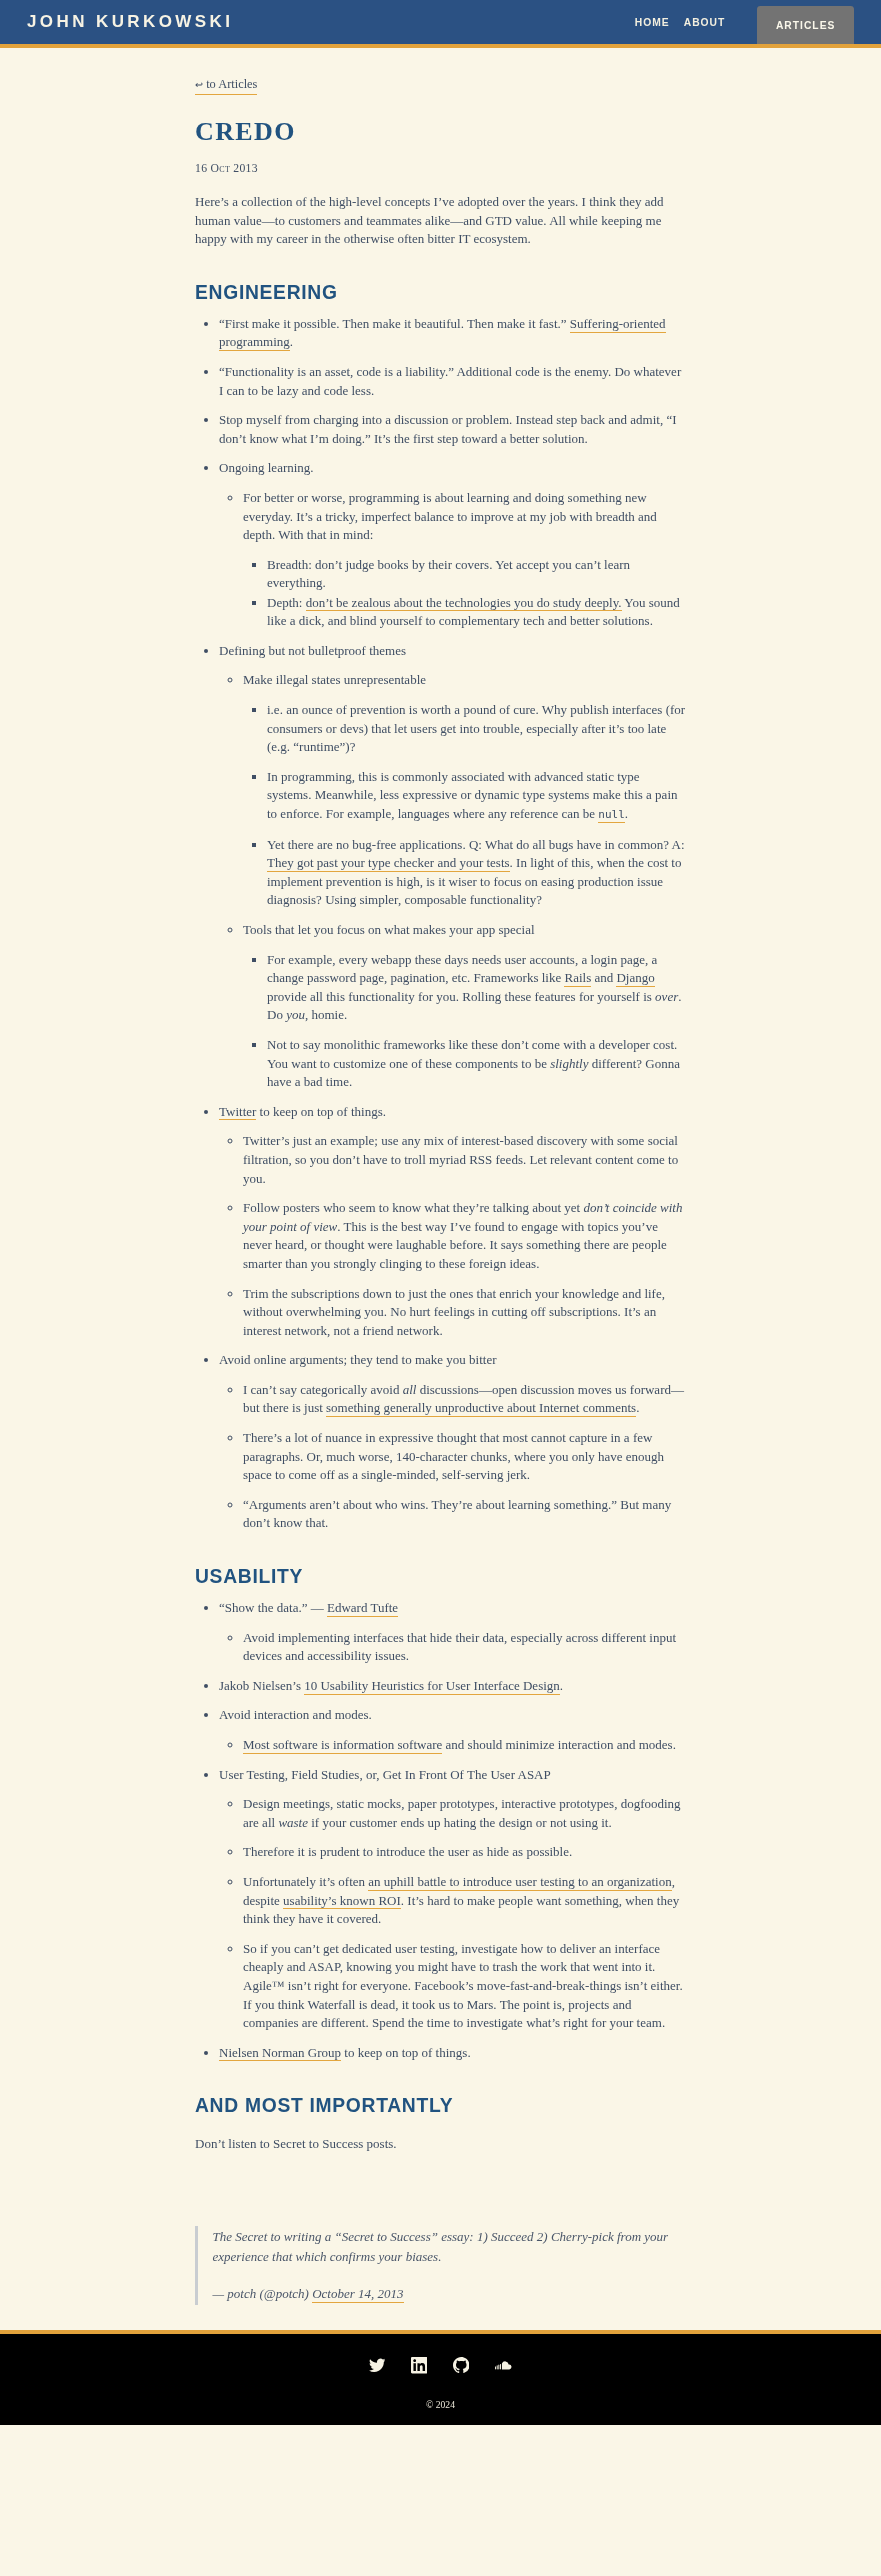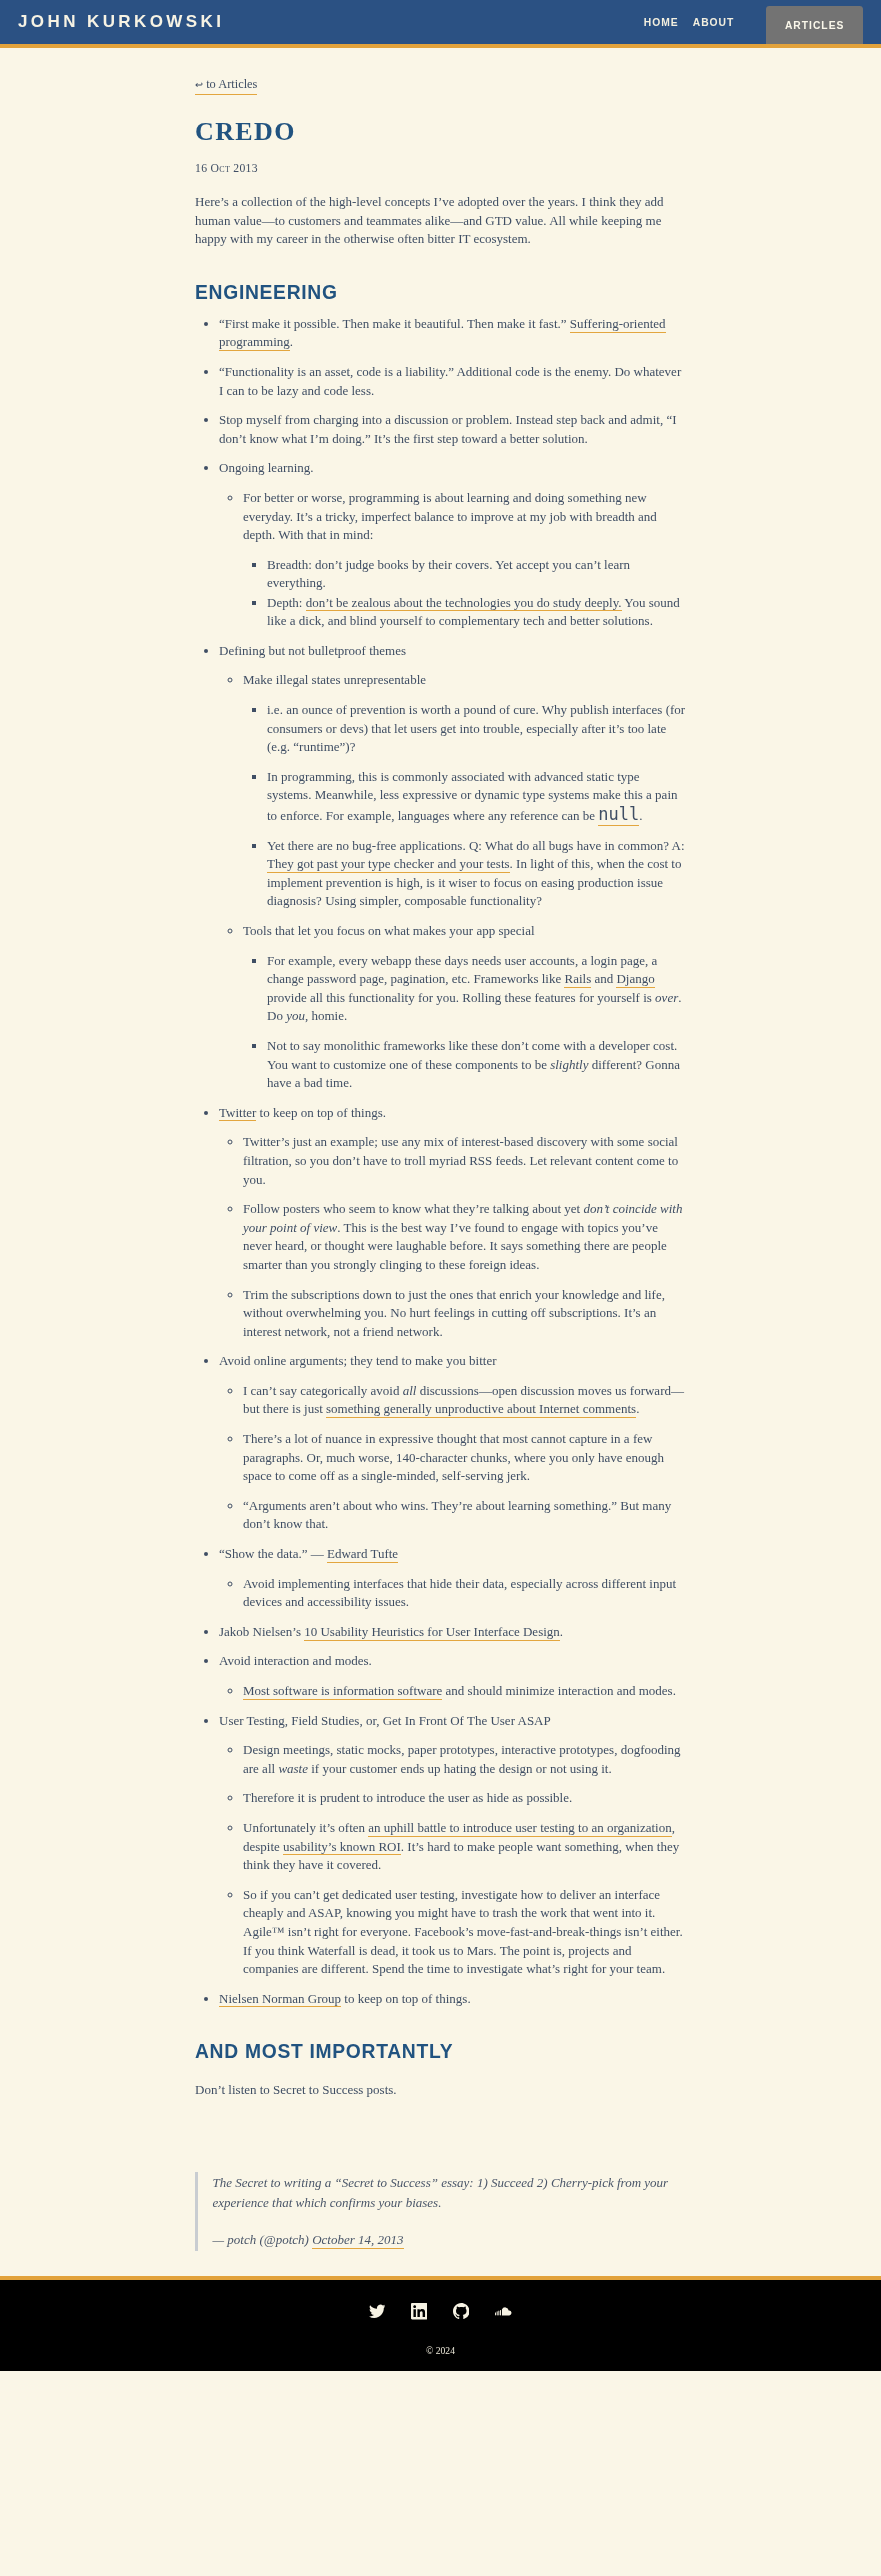--- a/index.html
+++ b/index.html
@@ -8,21 +8,21 @@
     background: #FAF6E7;
     color: #3F4E64;
     font-family: "Liberation Serif", serif;
   }
   
   header {
     background: #2B5183;
     height: 44px;
     display: flex;
     align-items: center;
-    padding: 0 18px;
+    padding: 0 27px;
   }
   .site-title {
     color: #F7F3E4;
     font-family: "Liberation Sans", sans-serif;
     font-weight: bold;
     font-size: 17px;
     letter-spacing: 3.4px;
     text-decoration: none;
   }
   nav { margin-left: auto; display: flex; align-items: center; height: 100%; }
@@ -79,21 +79,21 @@
     font-size: 19.3px;
     letter-spacing: 0.7px;
     font-weight: bold;
     margin: 33px 0 5.5px;
   }
   ul { margin: 0; padding-left: 24px; font-size: 13px; line-height: 18.6px; }
   li { margin-top: 11px; }
   li > ul { margin-top: 11px; }
   ul.tight > li { margin-top: 0.7px; }
   a.lnk { color: inherit; text-decoration: none; border-bottom: 1.4px solid #E3A63E; padding-bottom: 0.7px; }
-  .code { font-family: "DejaVu Sans Mono", monospace; font-size: 17px; }
+  .code { font-family: "DejaVu Sans Mono", monospace; font-size: 11px; }
   em { font-style: italic; }
   blockquote {
     margin: 72px 0 0;
     border-left: 3.4px solid #C9CDD1;
     padding: 1.4px 0 1.4px 14.5px;
     font-style: italic;
     color: #4A5669;
   }
   blockquote p { margin: 0; line-height: 19.3px; }
   blockquote p.attr { margin-top: 18px; }
@@ -162,20 +162,21 @@
             <li>Twitter’s just an example; use any mix of interest-based discovery with some social filtration, so you don’t have to troll myriad RSS feeds. Let relevant content come to you.</li>
             <li>Follow posters who seem to know what they’re talking about yet <em>don’t coincide with your point of view</em>. This is the best way I’ve found to engage with topics you’ve never heard, or thought were laughable before. It says something there are people smarter than you strongly clinging to these foreign ideas.</li>
             <li>Trim the subscriptions down to just the ones that enrich your knowledge and life, without overwhelming you. No hurt feelings in cutting off subscriptions. It’s an interest network, not a friend network.</li>
           </ul></li>
         <li>Avoid online arguments; they tend to make you bitter<ul>
             <li>I can’t say categorically avoid <em>all</em> discussions—open discussion moves us forward—but there is just <a href="#" class="lnk">something generally unproductive about Internet comments</a>.</li>
             <li>There’s a lot of nuance in expressive thought that most cannot capture in a few paragraphs. Or, much worse, 140-character chunks, where you only have enough space to come off as a single-minded, self-serving jerk.</li>
             <li>“Arguments aren’t about who wins. They’re about learning something.” But many don’t know that.</li>
           </ul></li>
       </ul>
+      <h2>USABILITY</h2>
       <ul>
         <li>“Show the data.” — <a href="#" class="lnk">Edward Tufte</a><ul>
             <li>Avoid implementing interfaces that hide their data, especially across different input devices and accessibility issues.</li>
           </ul></li>
         <li>Jakob Nielsen’s <a href="#" class="lnk">10 Usability Heuristics for User Interface Design</a>.</li>
         <li>Avoid interaction and modes.<ul>
             <li><a href="#" class="lnk">Most software is information software</a> and should minimize interaction and modes.</li>
           </ul></li>
         <li>User Testing, Field Studies, or, Get In Front Of The User ASAP<ul>
             <li>Design meetings, static mocks, paper prototypes, interactive prototypes, dogfooding are all <em>waste</em> if your customer ends up hating the design or not using it.</li>

